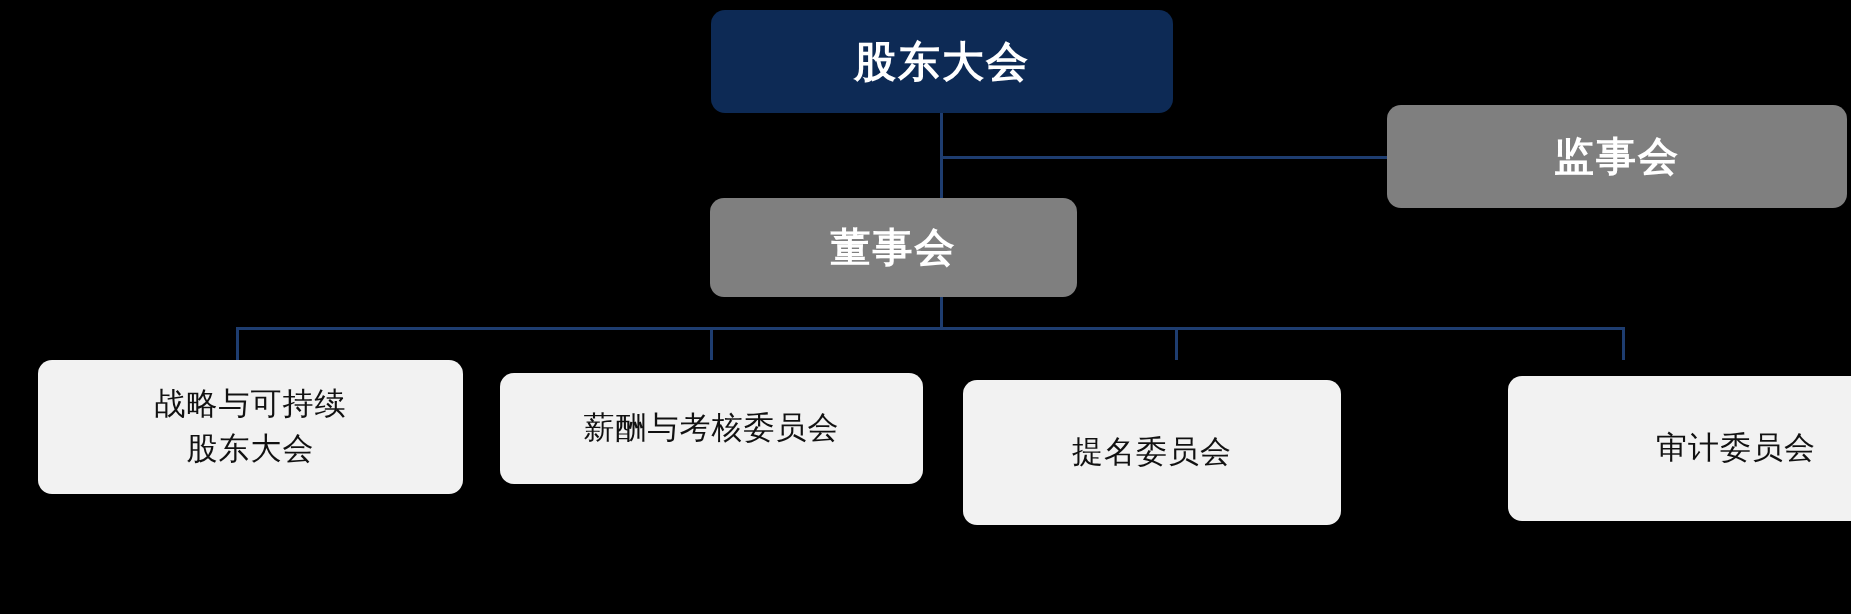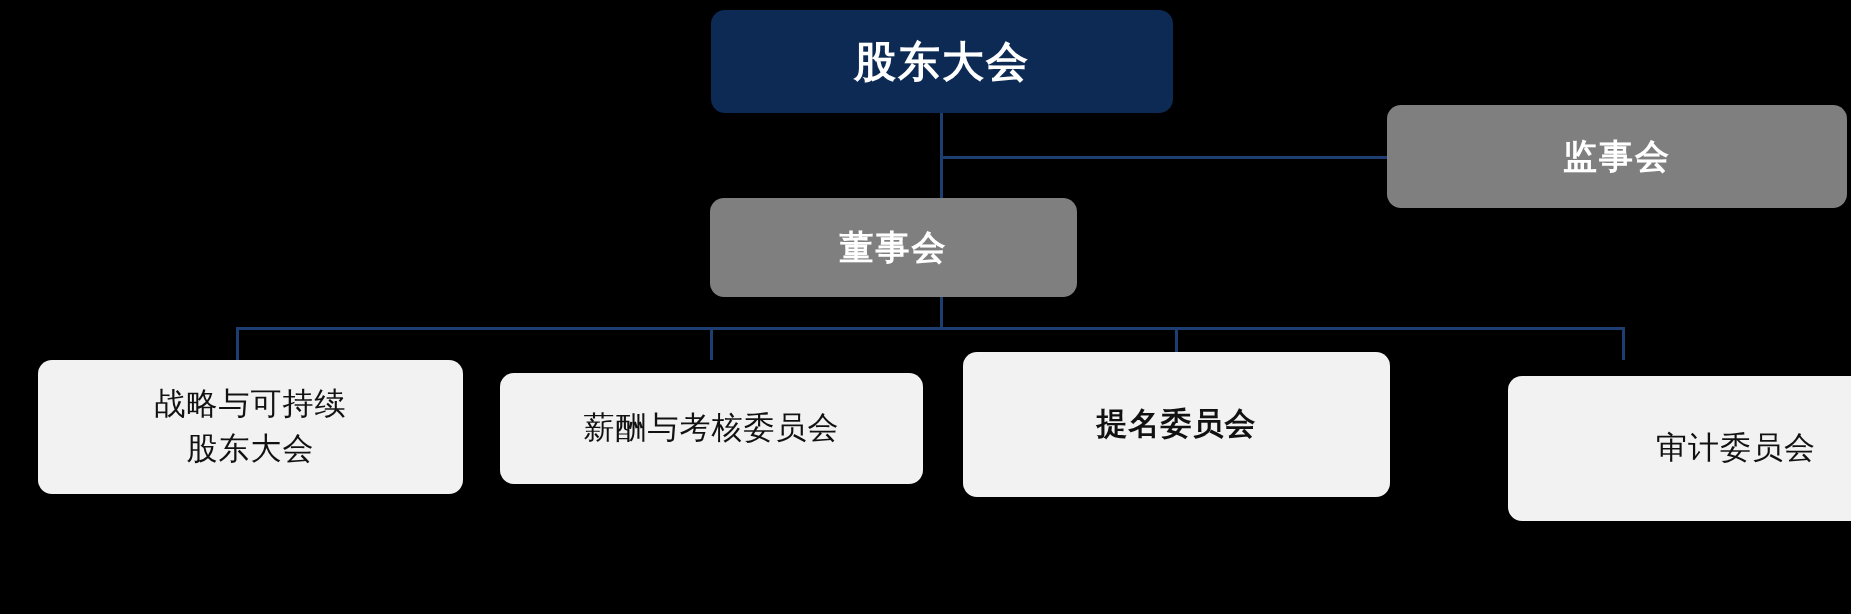--- a/index.html
+++ b/index.html
@@ -35,40 +35,40 @@
     background:var(--navy);
     color:var(--text-light);
     font-weight:bold;
     font-size:42px;
     letter-spacing:2px;
   }
   .node.gray{
     background:var(--gray);
     color:var(--text-light);
     font-weight:bold;
-    font-size:34px;
+    font-size:40px;
     letter-spacing:2px;
   }
   .node.light{
     background:var(--light);
     color:var(--text-dark);
     font-weight:400;
     font-size:31px;
     letter-spacing:1px;
     line-height:1.45;
   }
   .node.light .line-txt{display:block;}
 
   
   #shareholders{left:711px;top:10px;width:462px;height:103px;}
   #supervisory {left:1387px;top:105px;width:460px;height:103px;}
   #board       {left:710px;top:198px;width:367px;height:99px;}
   #committee-0 {left:38px;  top:360px;width:425px;height:134px;}
   #committee-1 {left:500px; top:373px;width:423px;height:111px;}
-  #committee-2 {left:963px; top:352px;width:427px;height:145px;font-weight:bold;}
+  #committee-2 {left:963px; top:380px;width:378px;height:145px;}
   #committee-3 {left:1508px;top:360px;width:456px;height:145px;margin-top:16px;}
 
   
   .conn{position:absolute;background:var(--line);}
   .v{width:3px;}
   .h{height:3px;}
   #conn-sh-board      {left:940px; top:113px;height:85px;}
   #conn-sh-supervisory{left:940px; top:156px;width:450px;}
   #conn-board-rail    {left:940px; top:297px;height:33px;}
   #rail               {left:236px; top:327px;width:1389px;}

